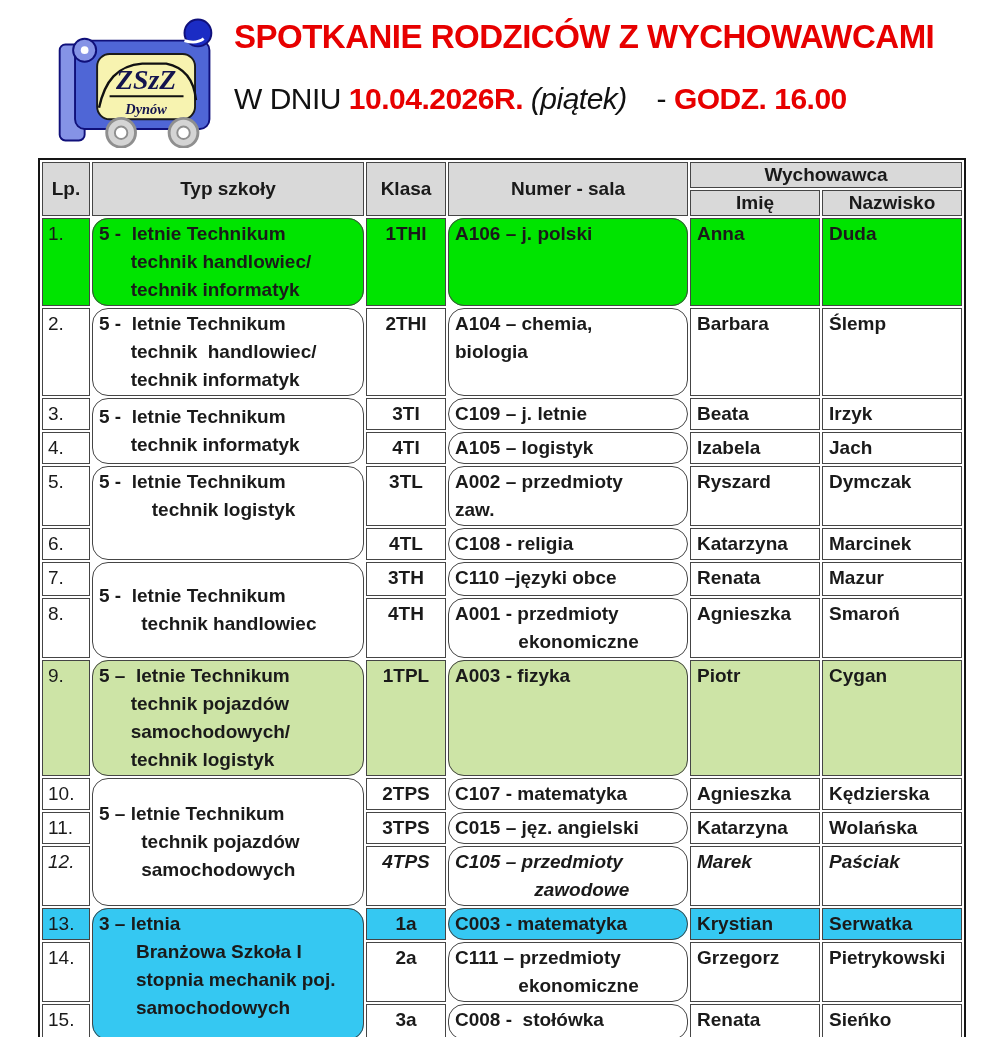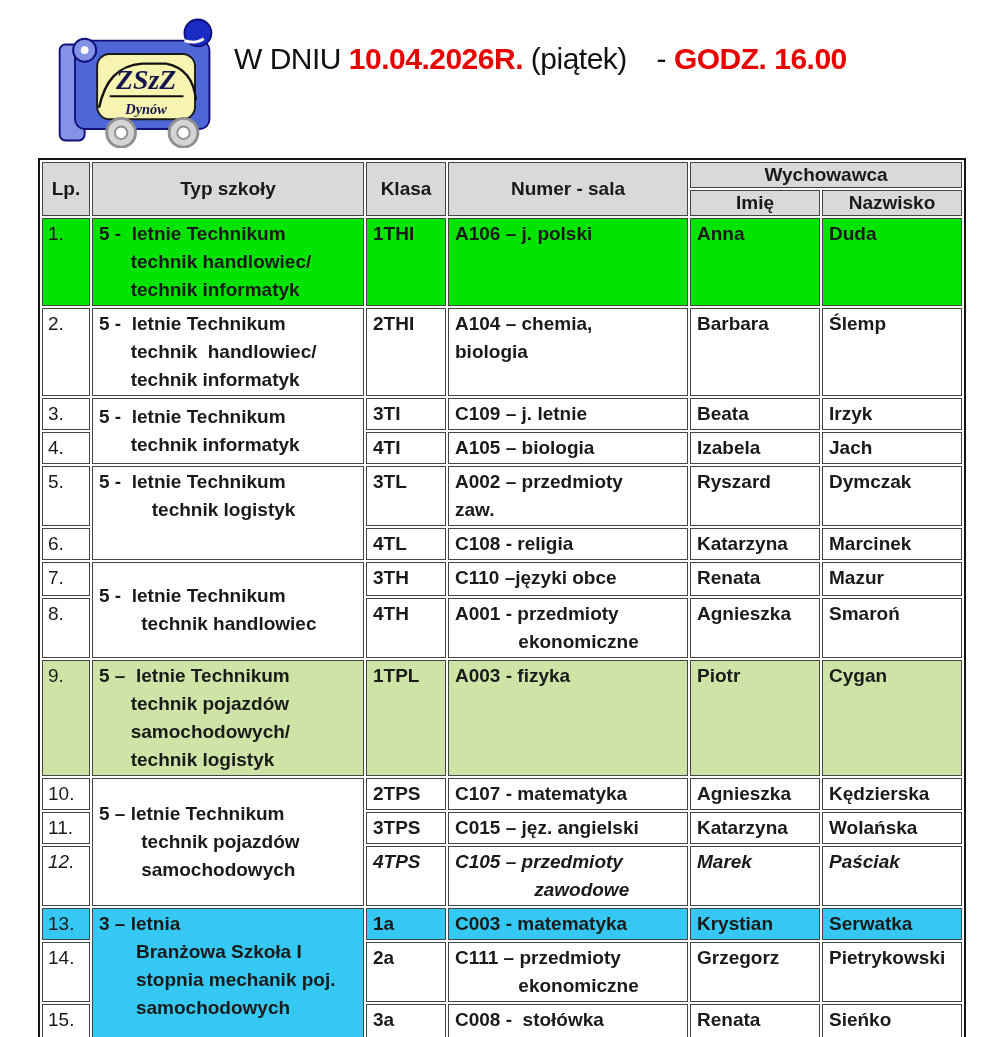--- a/index.html
+++ b/index.html
@@ -21,43 +21,43 @@
   .header-text{margin-left:14px;padding-top:6px;}
   .title{
     color:var(--title-red);font-size:33px;font-weight:700;
     letter-spacing:-0.5px;margin:2px 0 0 0;white-space:nowrap;
   }
   .subtitle{
     margin-top:26px;font-size:30px;letter-spacing:-0.5px;white-space:nowrap;
   }
   .subtitle .black{color:#111;}
   .subtitle .red{color:var(--title-red);font-weight:700;}
-  .subtitle .it{text-align:right;}
+  .subtitle .it{font-style:italic;text-align:right;}
   .subtitle .gap{display:inline-block;width:14px;}
 
   
   .tbl-wrap{margin:8px 0 0 38px;}
   table{
     border-collapse:separate;border-spacing:2px;
     border:2px solid #151515;background:#ffffff;
     table-layout:fixed;width:910px;
   }
   th,td{
     border:1.5px solid #454545;
     padding:1px 6px;vertical-align:top;
     font-size:19px;line-height:28px;overflow:hidden;
   }
   th{
     background:var(--header-gray);font-weight:700;text-align:center;
     vertical-align:middle;height:24px;line-height:22px;padding:1px 2px;
   }
   td{font-weight:700;}
   td.lp{font-weight:400;text-align:left;padding-left:5px;}
-  td.klasa{}
-  td.pre{white-space:pre-wrap;}
+  td.klasa{text-align:center;}
+  td.pre{white-space:pre-wrap;border-radius:16px;}
   td.vmid{vertical-align:middle;}
   tr.green{background:var(--row-green);}
   tr.lgreen{background:var(--row-light-green);}
   tr.cyan{background:var(--row-cyan);}
   td.cell-cyan{background:var(--row-cyan);}
   tr.r1>td{height:84px;} tr.r2>td{height:84px;}
   tr.r3>td{height:30px;} tr.r4>td{height:30px;}
   tr.r5>td{height:60px;} tr.r6>td{height:32px;}
   tr.r7>td{height:34px;} tr.r8>td{height:54px;}
   tr.r9>td{height:114px;}
@@ -95,20 +95,21 @@
         <circle cx="72" cy="126" r="15" fill="#d4d4d4" stroke="#8f8f8f" stroke-width="3"></circle>
         <circle cx="72" cy="126" r="6.5" fill="#ffffff" stroke="#8f8f8f" stroke-width="2"></circle>
       </g>
       <g>
         <circle cx="137" cy="126" r="15" fill="#d4d4d4" stroke="#8f8f8f" stroke-width="3"></circle>
         <circle cx="137" cy="126" r="6.5" fill="#ffffff" stroke="#8f8f8f" stroke-width="2"></circle>
       </g>
     </svg>
 
     <div class="header-text">
+      <div class="title">SPOTKANIE RODZICÓW Z WYCHOWAWCAMI</div>
       <div class="subtitle">
         <span class="black">W DNIU </span>
         <span class="red">10.04.2026R.</span>
         <span class="black it"> (piątek)</span>
         <span class="gap"></span>
         <span class="black"> - </span>
         <span class="red">GODZ. 16.00</span>
       </div>
     </div>
   </div>
@@ -163,21 +164,21 @@
           <td class="pre vmid" rowspan="2">5 -  letnie Technikum
       technik informatyk</td>
           <td class="klasa">3TI</td>
           <td class="pre">C109 – j. letnie</td>
           <td>Beata</td>
           <td>Irzyk</td>
         </tr>
         <tr class="r4">
           <td class="lp">4.</td>
           <td class="klasa">4TI</td>
-          <td class="pre">A105 – biologia</td>
+          <td class="pre">A105 – logistyk</td>
           <td>Izabela</td>
           <td>Jach</td>
         </tr>
         <tr class="r5">
           <td class="lp">5.</td>
           <td class="pre" rowspan="2">5 -  letnie Technikum
           technik logistyk</td>
           <td class="klasa">3TL</td>
           <td class="pre">A002 – przedmioty
 zaw.</td>

